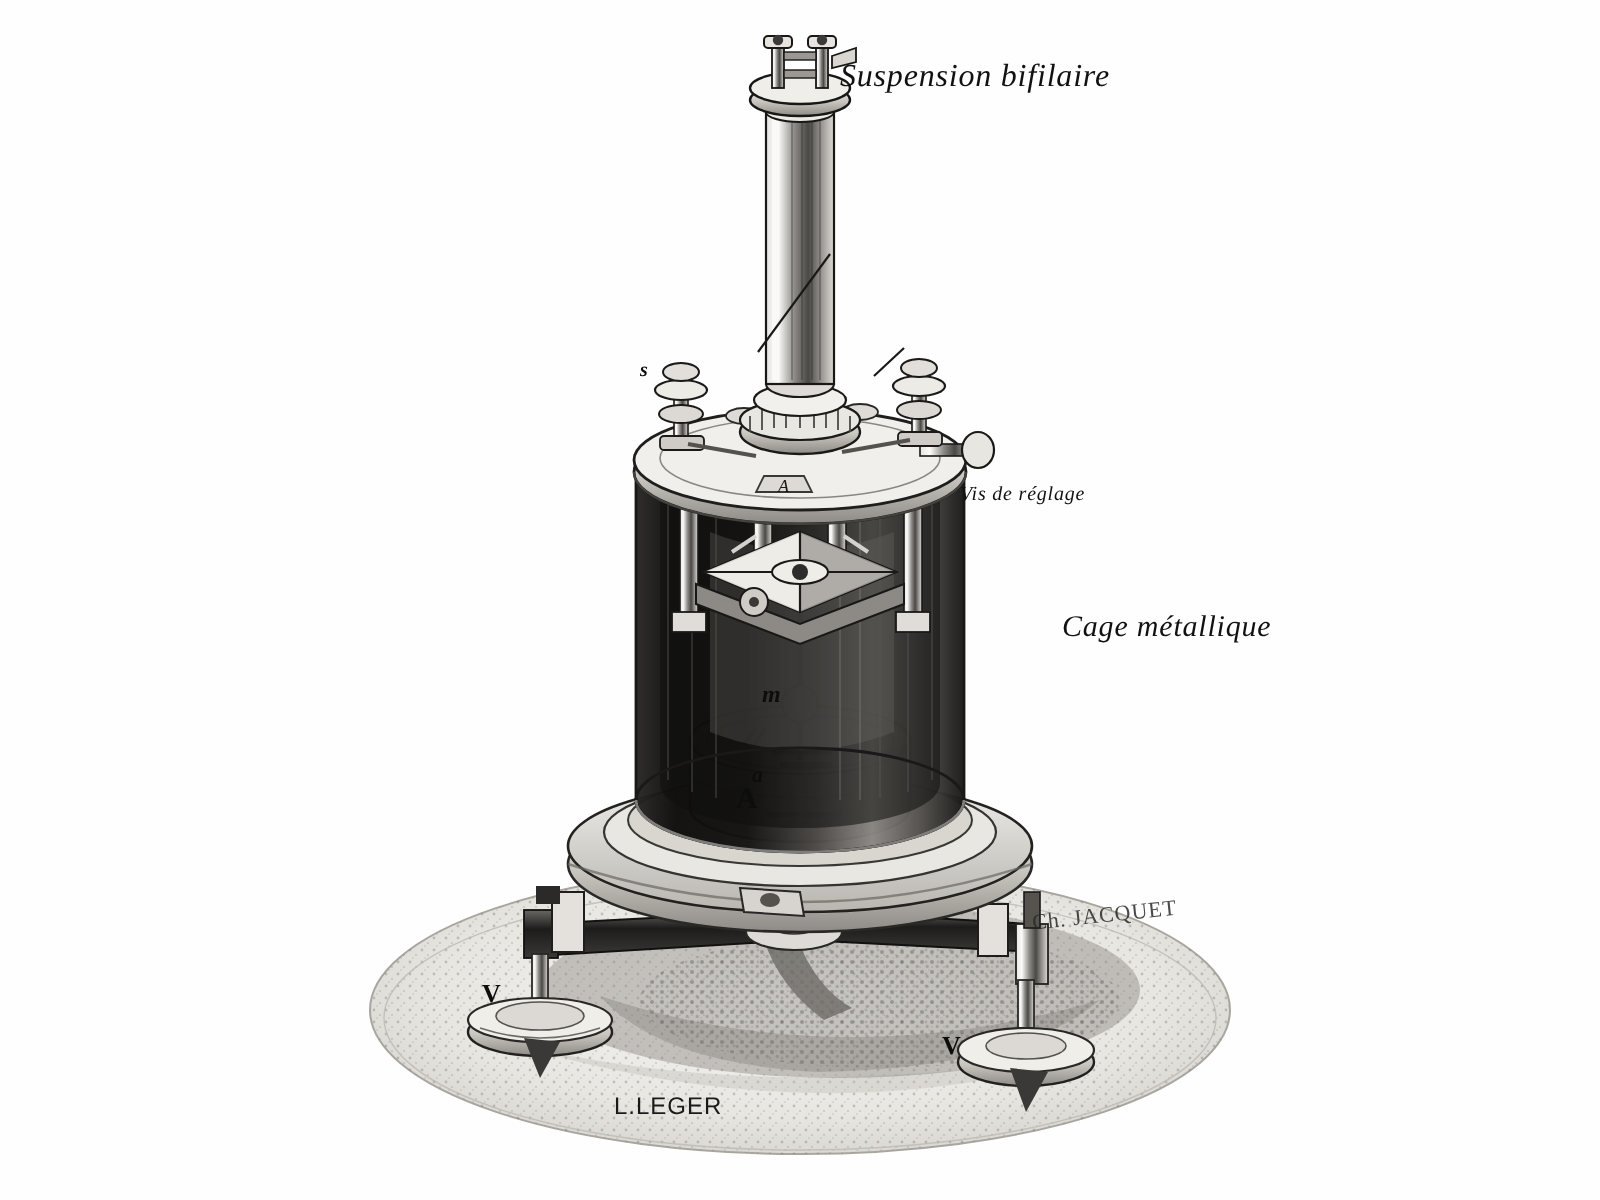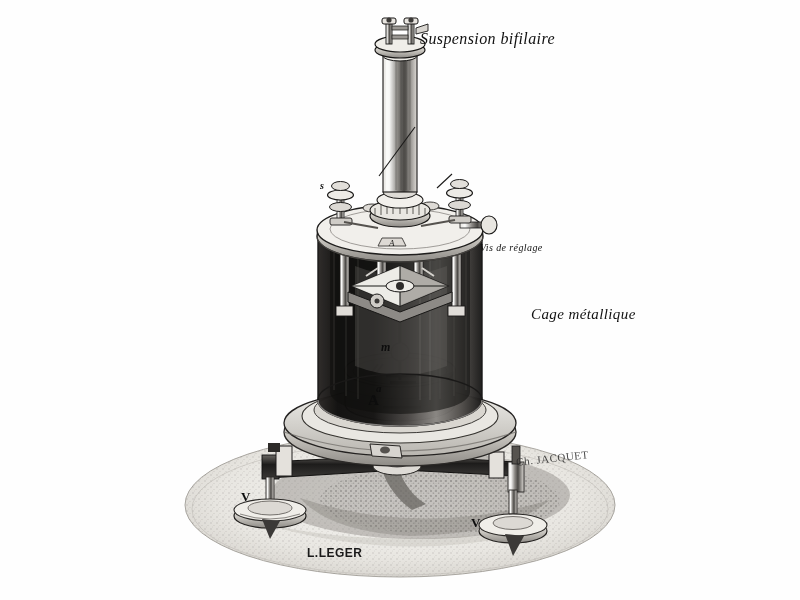--- a/index.html
+++ b/index.html
@@ -23,21 +23,21 @@
   .mark-a-small{left:376px;top:382px;font-size:11px;font-style:italic;}
   .mark-A{left:368px;top:392px;font-size:15px;}
   .mark-s{left:320px;top:180px;font-size:10px;font-style:italic;}
   .mark-V1{left:241px;top:489px;font-size:13px;}
   .mark-V2{left:471px;top:515px;font-size:13px;}
   .sig-jacquet{position:absolute;left:516px;top:452px;font-size:11px;
        font-family:"Liberation Serif",serif;color:#2a2a2a;
        transform:rotate(-6deg);letter-spacing:.5px;opacity:.85;}
   .sig-leger{position:absolute;left:307px;top:546px;font-size:12px;
        font-family:"Liberation Sans",sans-serif;color:#1a1a1a;
-       font-weight:700;letter-spacing:.5px;}
+       font-weight:400;letter-spacing:.5px;}
 
   svg{position:absolute;left:0;top:0;}
 </style>
 </head>
 <body>
 
 <div id="plate">
 
   <svg width="800" height="600" viewBox="0 0 800 600">
     <defs>

